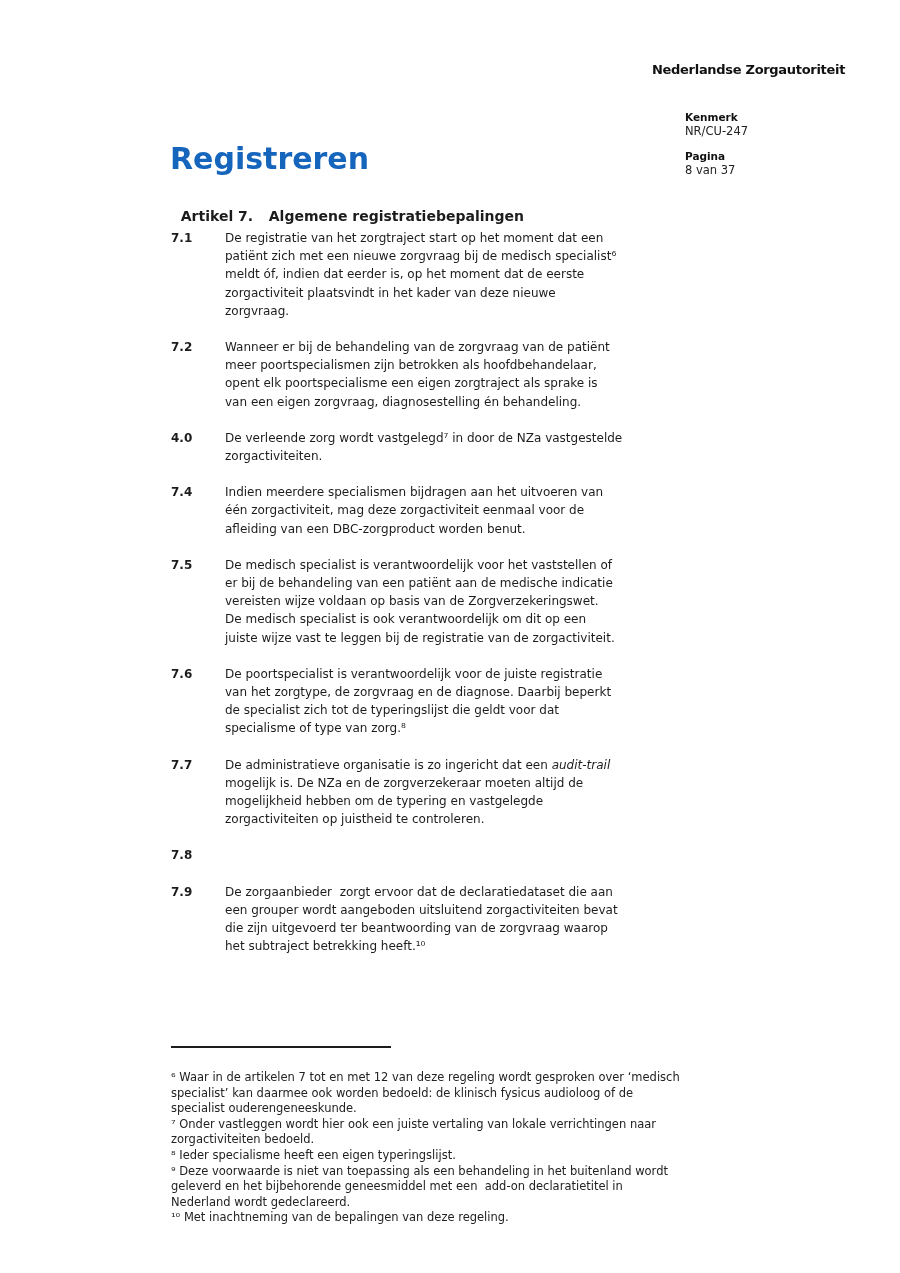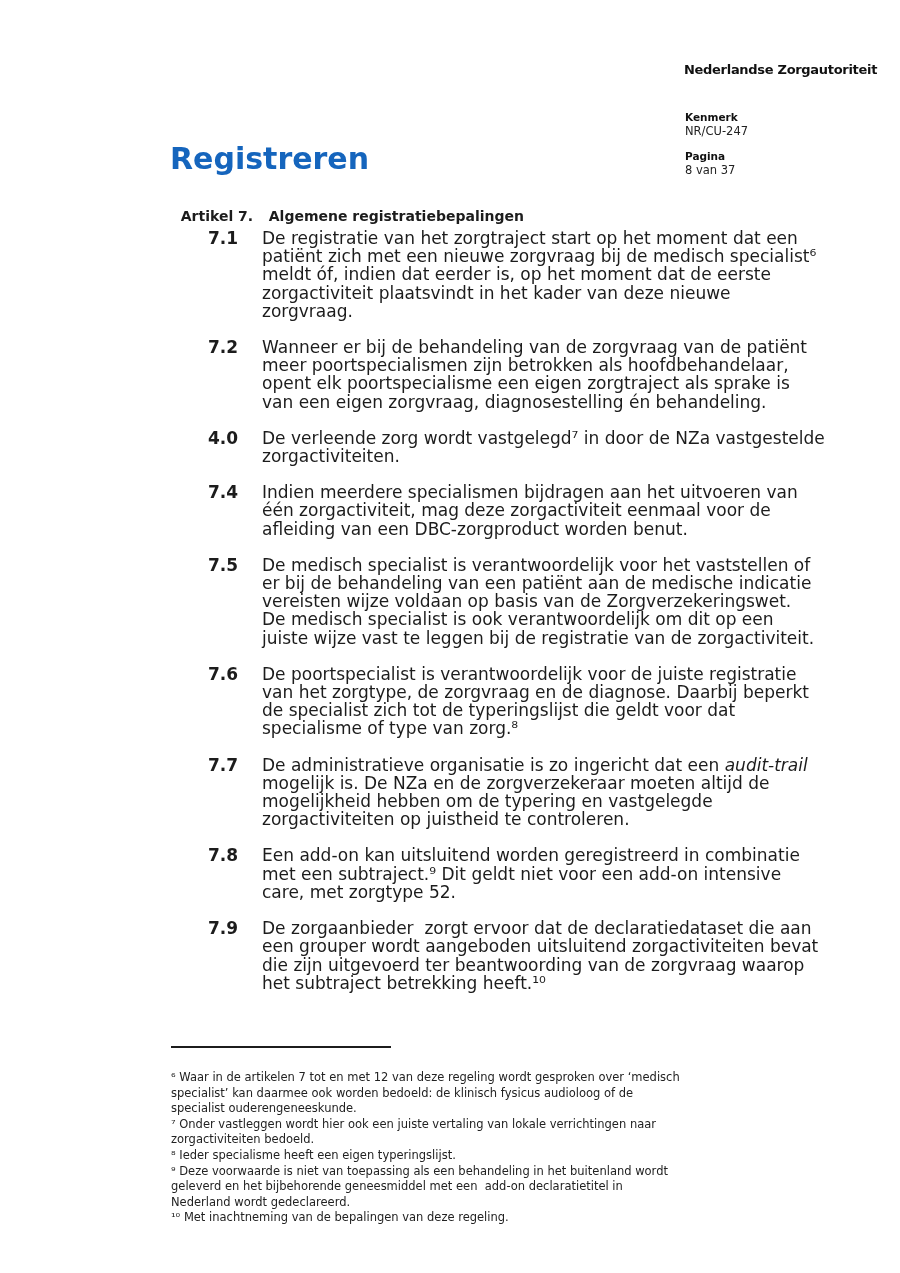--- a/index.html
+++ b/index.html
@@ -5,38 +5,38 @@
   html, body { margin: 0; padding: 0; }
   body {
     width: 900px; height: 1273px;
     background: #ffffff;
     position: relative;
     font-family: "DejaVu Sans", sans-serif;
     color: #1c1c1c;
     overflow: hidden;
   }
   .brand {
-    position: absolute; left: 684px; top: 62px;
+    position: absolute; left: 652px; top: 62px;
     font-size: 13px; font-weight: bold; letter-spacing: -0.3px;
     color: #111;
   }
   .meta { position: absolute; left: 685px; top: 111px; }
   .meta-label { font-size: 10.5px; font-weight: bold; color: #111; }
   .meta-value { font-size: 11.5px; margin: 1px 0 12px 0; color: #222; }
   .doc-title {
     position: absolute; left: 170px; top: 141px;
     font-size: 30px; font-weight: bold;
   }
   .article-heading {
     position: absolute; left: 171px; top: 192px;
     font-size: 14px; font-weight: bold; white-space: pre;
   }
   .heading-label { display: inline-block; width: 88px; }
   .paragraphs { position: absolute; left: 171px; top: 229px; }
-  .para { display: flex; margin-bottom: 18px; font-size: 17px; margin-left: 37px; }
+  .para { display: flex; margin-bottom: 18px; font-size: 12px; }
   .para-num { width: 54px; font-weight: bold; line-height: 18.2px; }
   .para-body { }
   .line { line-height: 18.2px; white-space: pre; }
   .line em { font-style: italic; }
   .footnote-rule {
     position: absolute; left: 171px; top: 1046px;
     width: 220px; height: 0;
     border-top: 2px solid #1c1c1c;
   }
   .footnotes { position: absolute; left: 171px; top: 1054px; font-size: 11.5px; color: #222; margin-top: 16px; }
@@ -118,25 +118,20 @@
       <div class="para-num">7.7</div>
       <div class="para-body">
         <div class="line">De administratieve organisatie is zo ingericht dat een <em>audit-trail</em></div>
         <div class="line">mogelijk is. De NZa en de zorgverzekeraar moeten altijd de</div>
         <div class="line">mogelijkheid hebben om de typering en vastgelegde</div>
         <div class="line">zorgactiviteiten op juistheid te controleren.</div>
       </div>
     </div>
     <div class="para">
       <div class="para-num">7.8</div>
-      <div class="para-body">
-        <div class="line">Een add-on kan uitsluitend worden geregistreerd in combinatie</div>
-        <div class="line">met een subtraject.⁹ Dit geldt niet voor een add-on intensive</div>
-        <div class="line">care, met zorgtype 52.</div>
-      </div>
     </div>
     <div class="para">
       <div class="para-num">7.9</div>
       <div class="para-body">
         <div class="line">De zorgaanbieder  zorgt ervoor dat de declaratiedataset die aan</div>
         <div class="line">een grouper wordt aangeboden uitsluitend zorgactiviteiten bevat</div>
         <div class="line">die zijn uitgevoerd ter beantwoording van de zorgvraag waarop</div>
         <div class="line">het subtraject betrekking heeft.¹⁰</div>
       </div>
     </div>

